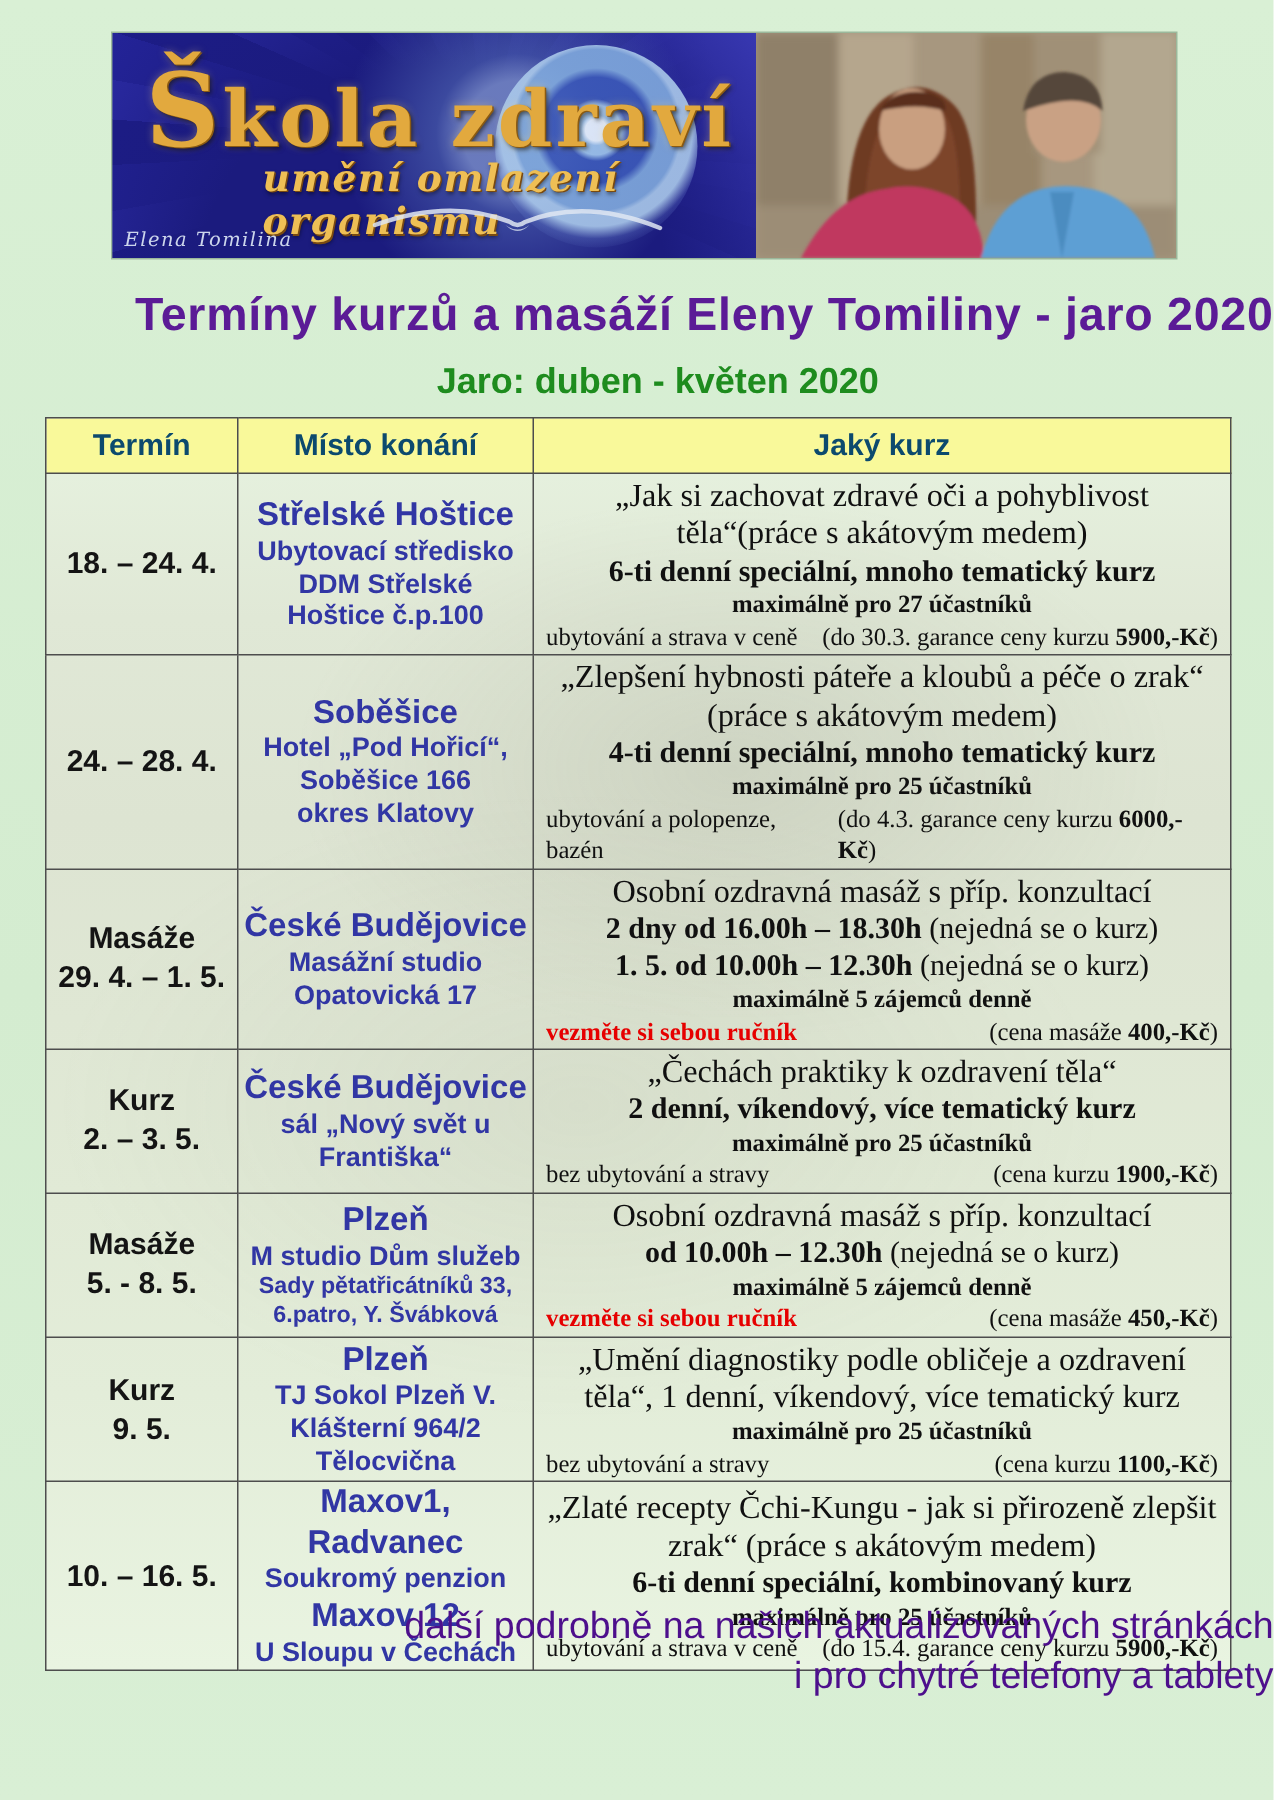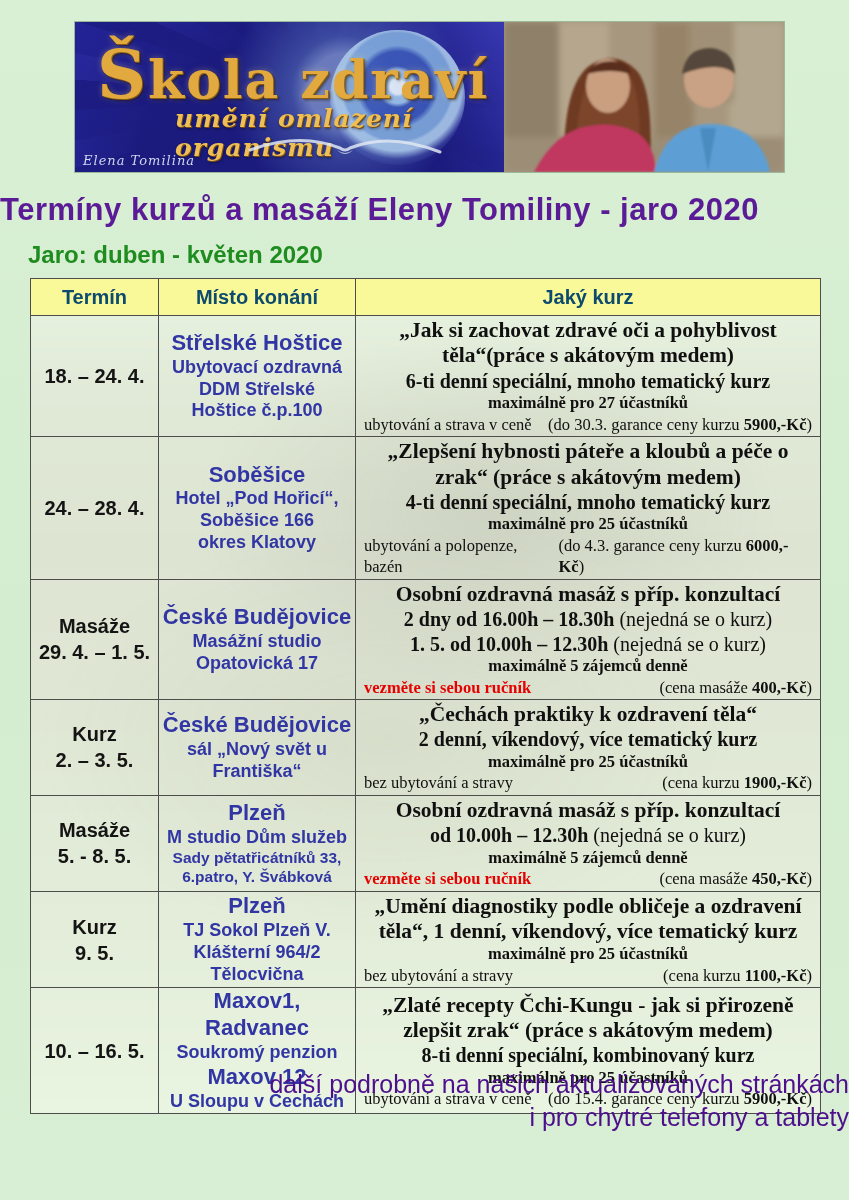--- a/index.html
+++ b/index.html
@@ -44,25 +44,25 @@
   .signature{
     position:absolute; left:8px; bottom:4px;
     font-family:"DejaVu Serif", serif; font-style:italic;
     font-size:13px; color:#cdd6ec; letter-spacing:1px;
   }
   .banner-photo{ position:absolute; right:0; top:0; width:280px; height:150px; }
 
   
   .page-title{
     position:absolute; top:192px; left:0; width:100%;
-    text-align:left; font-weight:bold; font-size:31px; color:#5b1b96; letter-spacing:.5px;
+    text-align:right; font-weight:bold; font-size:31px; color:#5b1b96; letter-spacing:.5px;
   }
   .page-subtitle{
     position:absolute; top:241px; left:0; width:100%;
-    text-align:left; font-weight:bold; font-size:24px; color:#1e8c1e;padding-left:28px;
+    text-align:center; font-weight:bold; font-size:24px; color:#1e8c1e;padding-left:28px;
   }
 
   
   table.schedule{
     position:absolute; left:30px; top:278px; width:790px;
     border-collapse:collapse; table-layout:fixed;
     background:
       radial-gradient(ellipse 420px 260px at 58% 28%, rgba(120,120,105,.16), rgba(120,120,105,0) 70%),
       radial-gradient(ellipse 500px 300px at 45% 55%, rgba(130,130,115,.10), rgba(130,130,115,0) 70%),
       linear-gradient(180deg,#e7f3e0 0%, #e0e8d6 16%, #dde4d2 32%, #dfe7d4 48%, #e1ead6 62%, #e3edd9 78%, #e9f4e1 100%);
@@ -86,21 +86,21 @@
   td.termin{ text-align:center; font-weight:bold; font-size:20px; color:#141414; }
   .termin-line{ line-height:1.3; }
 
   td.place{ text-align:center; color:#3136a4; font-weight:bold; }
   .place-line{ line-height:1.22; }
   .place-line.lg{ font-size:22px; }
   .place-line.md{ font-size:18px; }
   .place-line.sm{ font-size:15.5px; }
 
   td.course{ font-family:"Liberation Serif", serif; color:#101010; padding:2px 0 1px; }
-  .course-title{ text-align:center; font-weight:bold; font-size:21.5px; line-height:1.18; padding:0 6px; }
+  .course-title{ text-align:center; font-weight:normal; font-size:21.5px; line-height:1.18; padding:0 6px; }
   .course-line{ text-align:center; font-size:20px; line-height:1.22; }
   .course-line .b{ font-weight:bold; }
   .course-line .r{ font-weight:normal; }
   .course-max{ text-align:center; font-weight:bold; font-size:16.5px; line-height:1.25; }
   .course-bottom{
     display:flex; justify-content:space-between; align-items:center;
     font-size:16.5px; padding:0 8px; line-height:1.3;
   }
   .course-bottom .bottom-left.red{ color:#e60000; font-weight:bold; }
   .course-bottom .b{ font-weight:bold; }
@@ -173,21 +173,21 @@
       <th>Jaký kurz</th>
     </tr>
   </thead>
   <tbody id="course-rows">
       <tr>
         <td class="termin">
           <div class="termin-line">18. – 24. 4.</div>
         </td>
         <td class="place">
           <div class="place-line lg">Střelské Hoštice</div>
-          <div class="place-line md">Ubytovací ozdravná</div>
+          <div class="place-line md">Ubytovací středisko</div>
           <div class="place-line md">DDM Střelské</div>
           <div class="place-line md">Hoštice č.p.100</div>
         </td>
         <td class="course">
           <div class="course-title">„Jak si zachovat zdravé oči a pohyblivost těla“(práce s akátovým medem)</div>
           <div class="course-line"><span class="b">6-ti denní speciální, mnoho tematický kurz</span></div>
           <div class="course-max">maximálně pro 27 účastníků</div>
           <div class="course-bottom">
             <span class="bottom-left">ubytování a strava v ceně</span>
             <span class="bottom-right"><span class="r">(do 30.3. garance ceny kurzu </span><span class="b">5900,-Kč</span><span class="r">)</span></span>
@@ -301,21 +301,21 @@
           <div class="termin-line">10. – 16. 5.</div>
         </td>
         <td class="place">
           <div class="place-line lg">Maxov1, Radvanec</div>
           <div class="place-line md">Soukromý penzion</div>
           <div class="place-line lg">Maxov 12</div>
           <div class="place-line md">U Sloupu v Čechách</div>
         </td>
         <td class="course">
           <div class="course-title">„Zlaté recepty Čchi-Kungu - jak si přirozeně zlepšit zrak“ (práce s akátovým medem)</div>
-          <div class="course-line"><span class="b">8-ti denní speciální, kombinovaný kurz</span></div>
+          <div class="course-line"><span class="b">6-ti denní speciální, kombinovaný kurz</span></div>
           <div class="course-max">maximálně pro 25 účastníků</div>
           <div class="course-bottom">
             <span class="bottom-left">ubytování a strava v ceně</span>
             <span class="bottom-right"><span class="r">(do 15.4. garance ceny kurzu </span><span class="b">5900,-Kč</span><span class="r">)</span></span>
           </div>
         </td>
       </tr>
     </tbody>
 </table>
 

